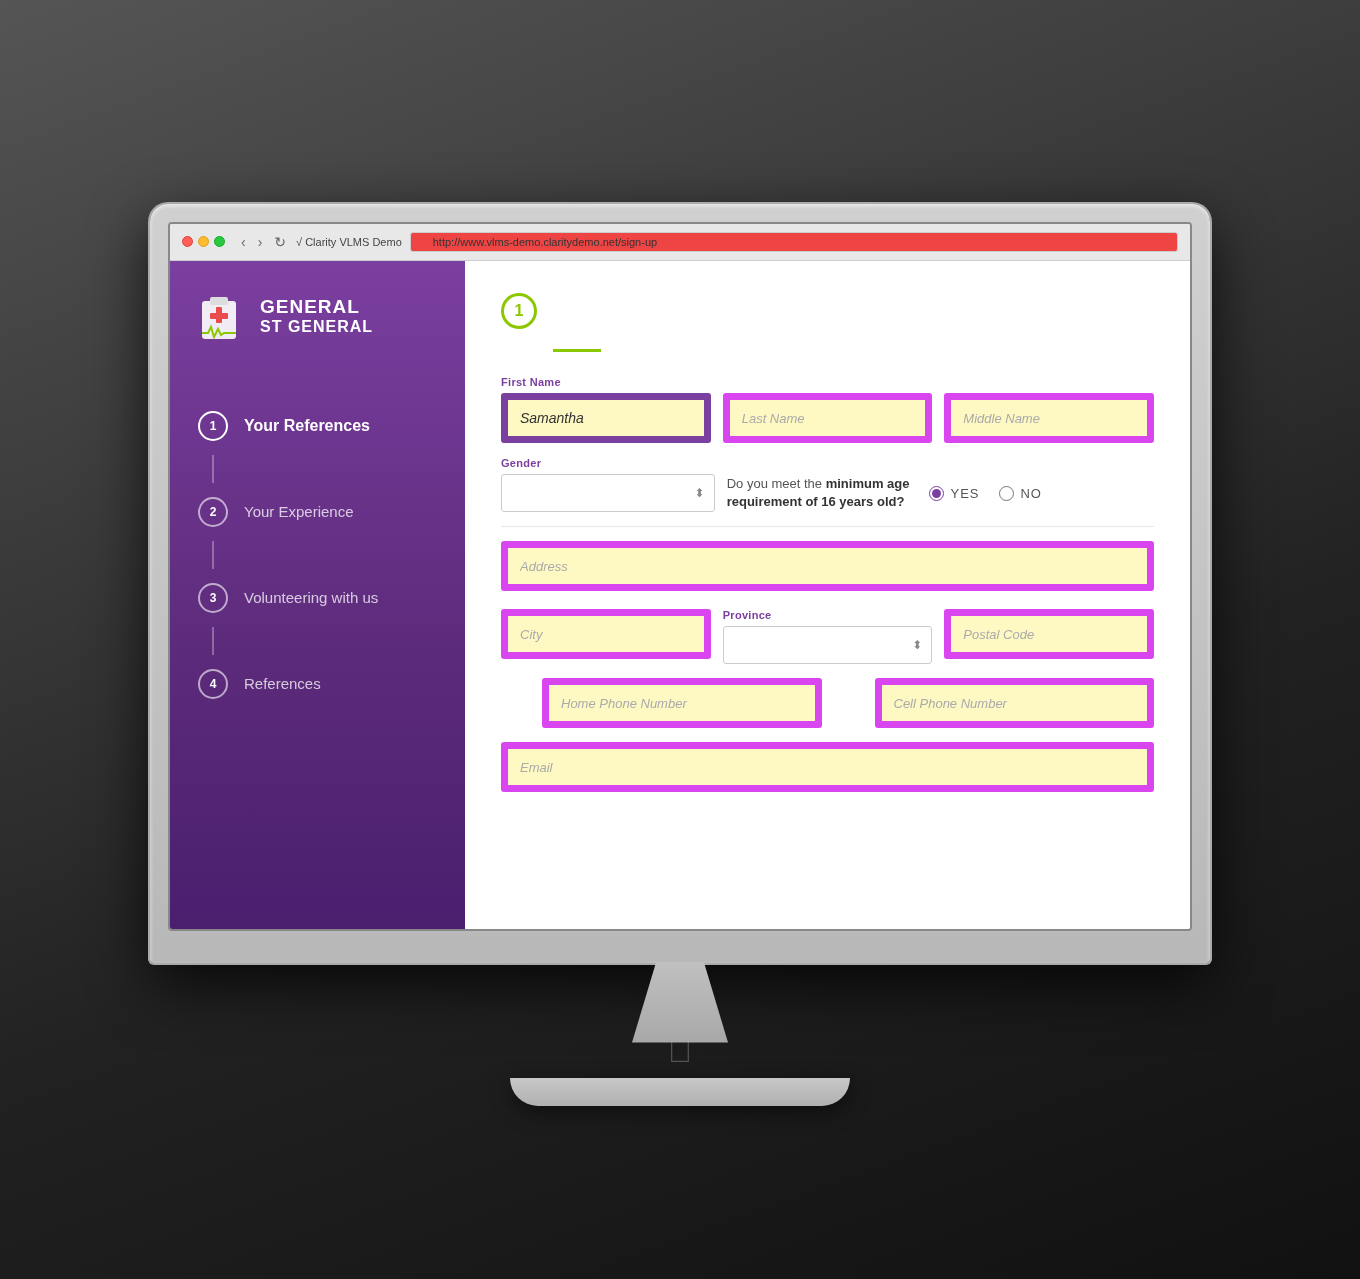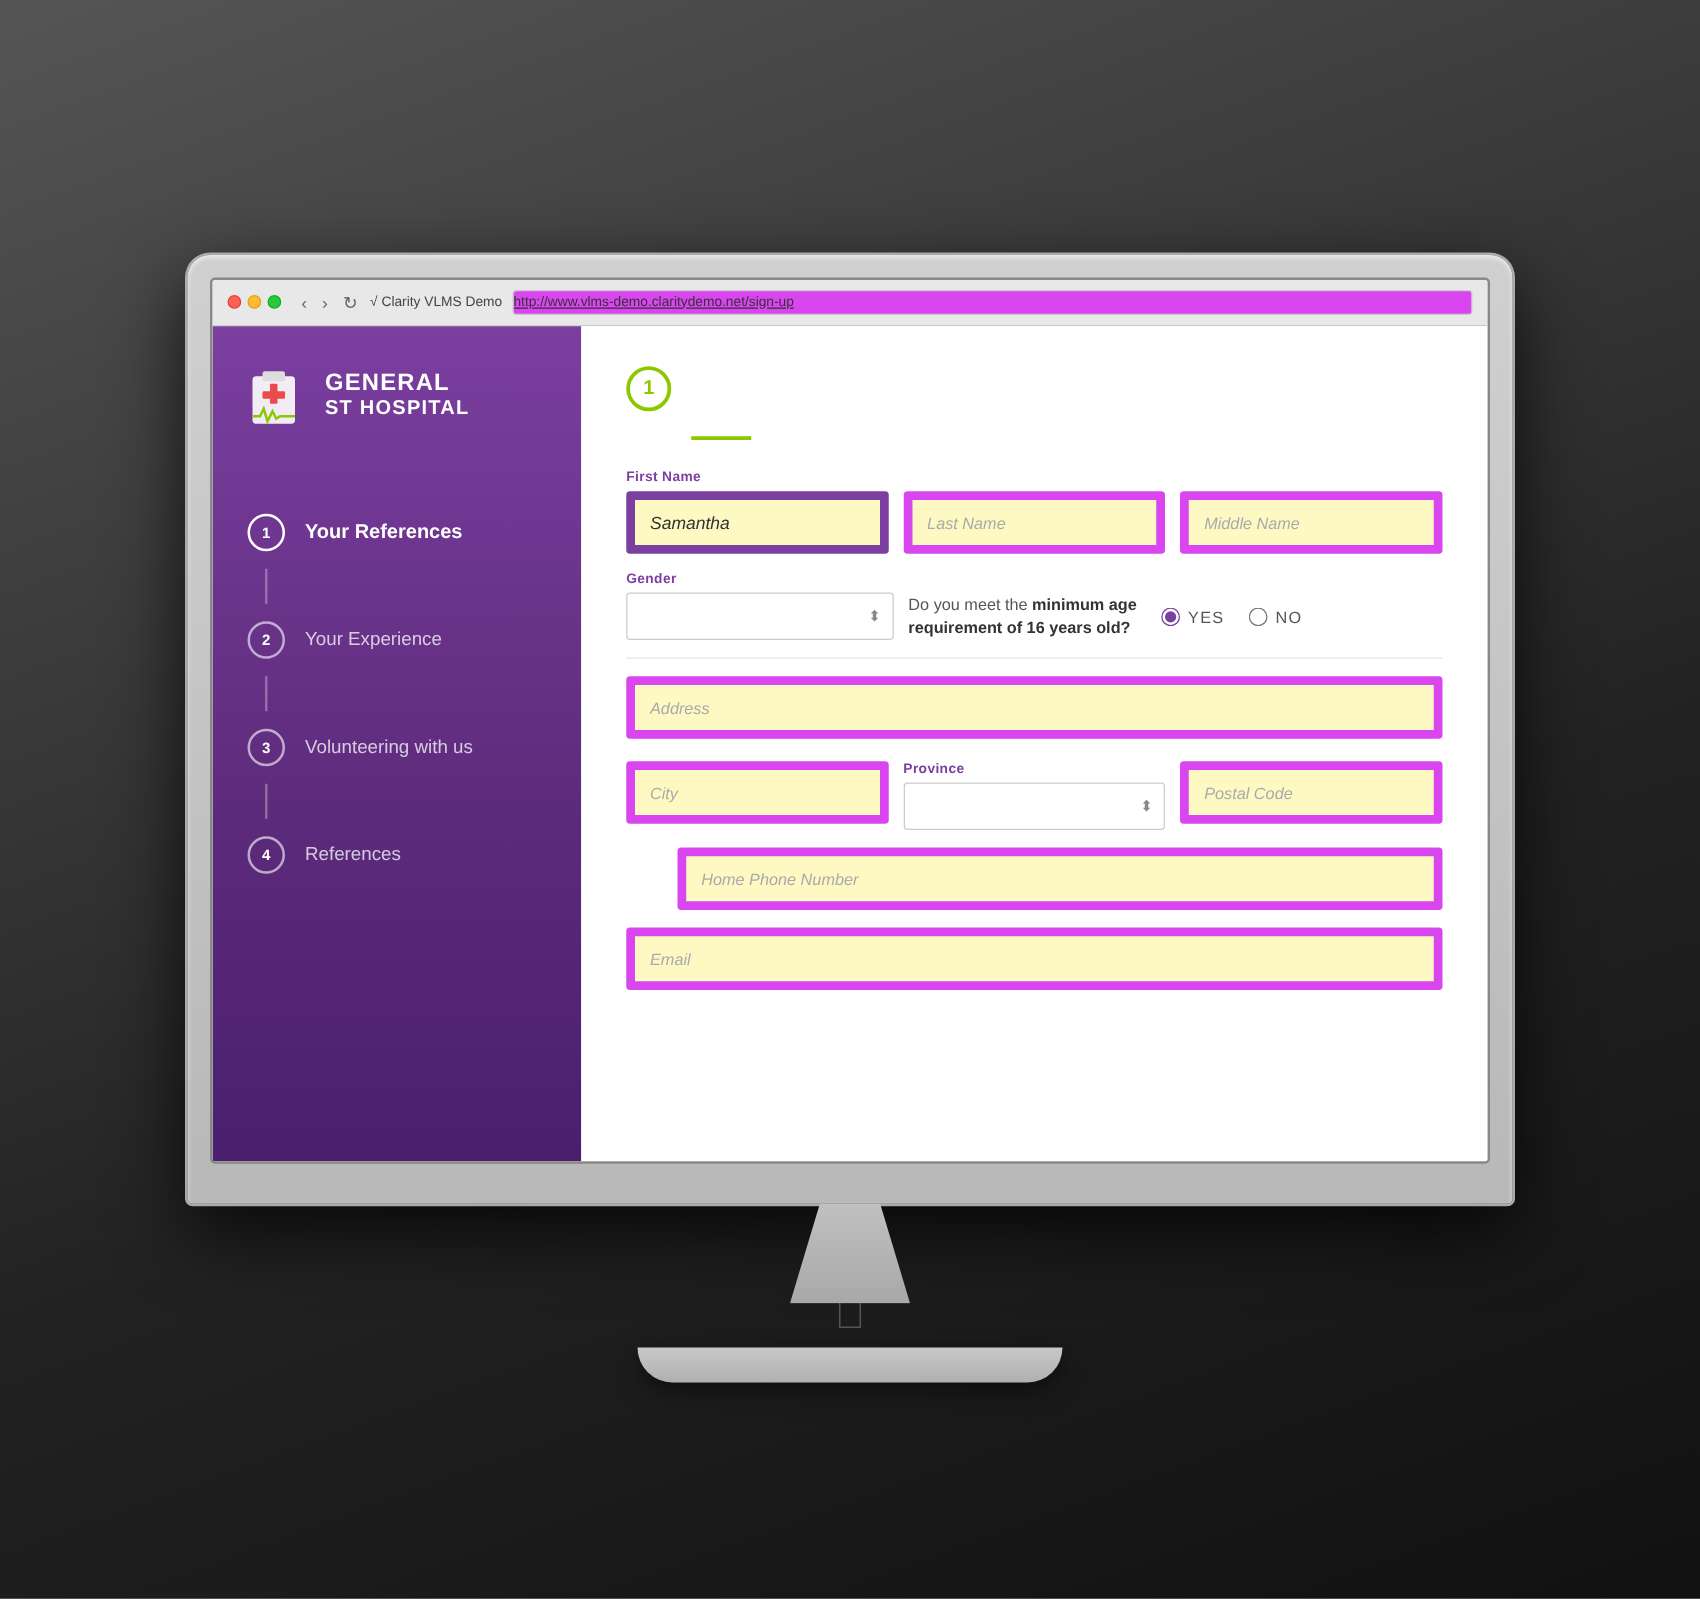--- a/index.html
+++ b/index.html
@@ -60,27 +60,26 @@
       cursor: pointer;
       padding: 0 2px;
     }
     .browser-title {
       font-size: 11px;
       color: #444;
       font-weight: 500;
     }
     .url-bar {
       flex: 1;
-      background: #d946ef;
+      background: #ef4444;
       border: 1px solid #ccc;
       border-radius: 3px;
-      padding: 3px 0;
+      padding: 3px 22px;
       font-size: 11px;
       color: #333;
-      text-decoration: underline;
     }
 
     
     .app-body {
       display: flex;
       height: 668px;
     }
 
     
     .sidebar {
@@ -374,21 +373,21 @@
                 <rect x="16" y="6" width="18" height="8" rx="2" fill="#ddd"></rect>
 
                 <rect x="22" y="16" width="6" height="16" rx="1" fill="#e84c4c"></rect>
                 <rect x="16" y="22" width="18" height="6" rx="1" fill="#e84c4c"></rect>
 
                 <polyline points="8,42 14,42 17,36 20,46 24,38 27,44 30,42 42,42" stroke="#8cc800" stroke-width="2" fill="none"></polyline>
               </svg>
             </div>
             <div class="logo-text">
               <div class="logo-name">GENERAL</div>
-              <div class="logo-sub">ST HOSPITAL</div>
+              <div class="logo-sub">ST GENERAL</div>
             </div>
           </div>
 
           <div class="nav-steps">
             <div class="nav-step active">
               <div class="step-circle">1</div>
               <span class="step-label">Your References</span>
             </div>
             <div class="step-connector"></div>
             <div class="nav-step">
@@ -481,20 +480,23 @@
             </div>
             <div style="flex:1;">
               <input class="form-input" type="text" placeholder="Postal Code" style="">
             </div>
           </div>
 
           <div class="form-row">
             <div class="col-half">
               <input class="form-input" type="text" placeholder="Home Phone Number" style="">
             </div>
+            <div class="col-half">
+              <input class="form-input" type="text" placeholder="Cell Phone Number" style="">
+            </div>
           </div>
 
           <div class="form-group">
             <input class="form-input" type="email" placeholder="Email" style="">
           </div>
 
         </div>
       </div>
     </div>
   </div>

